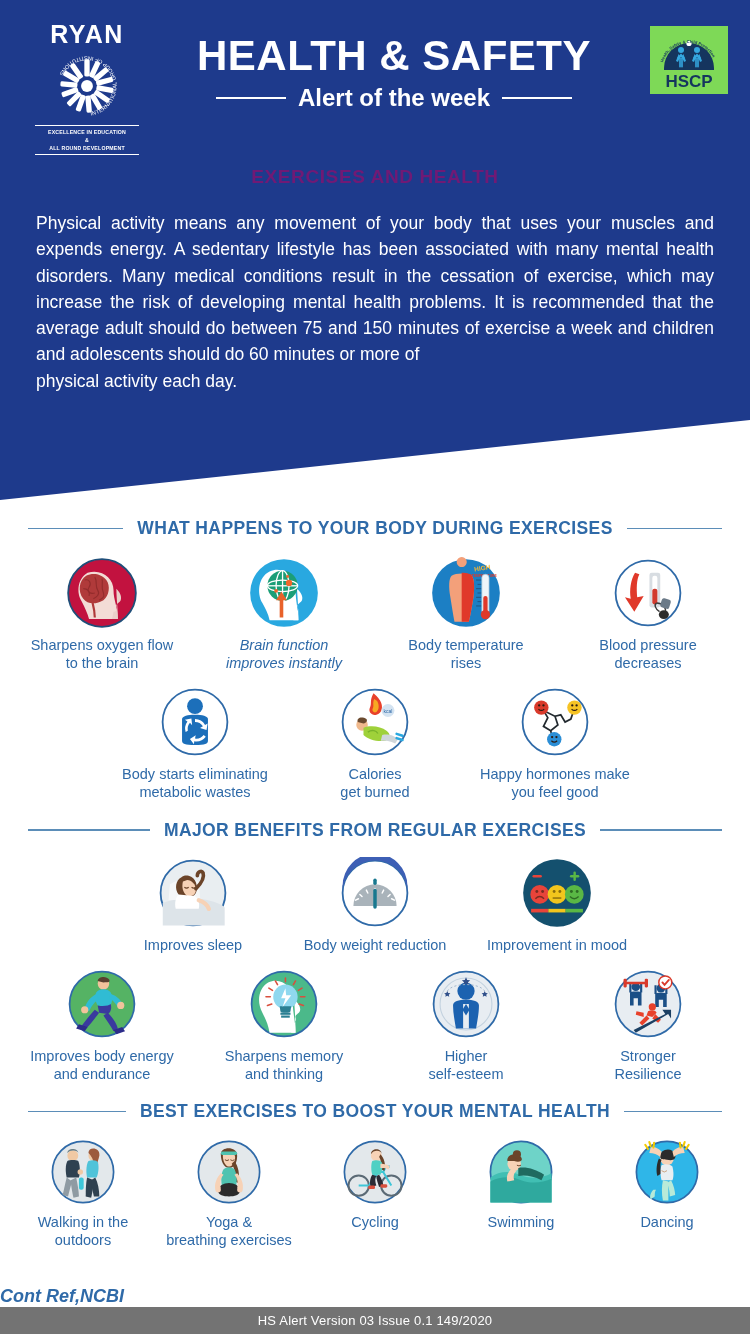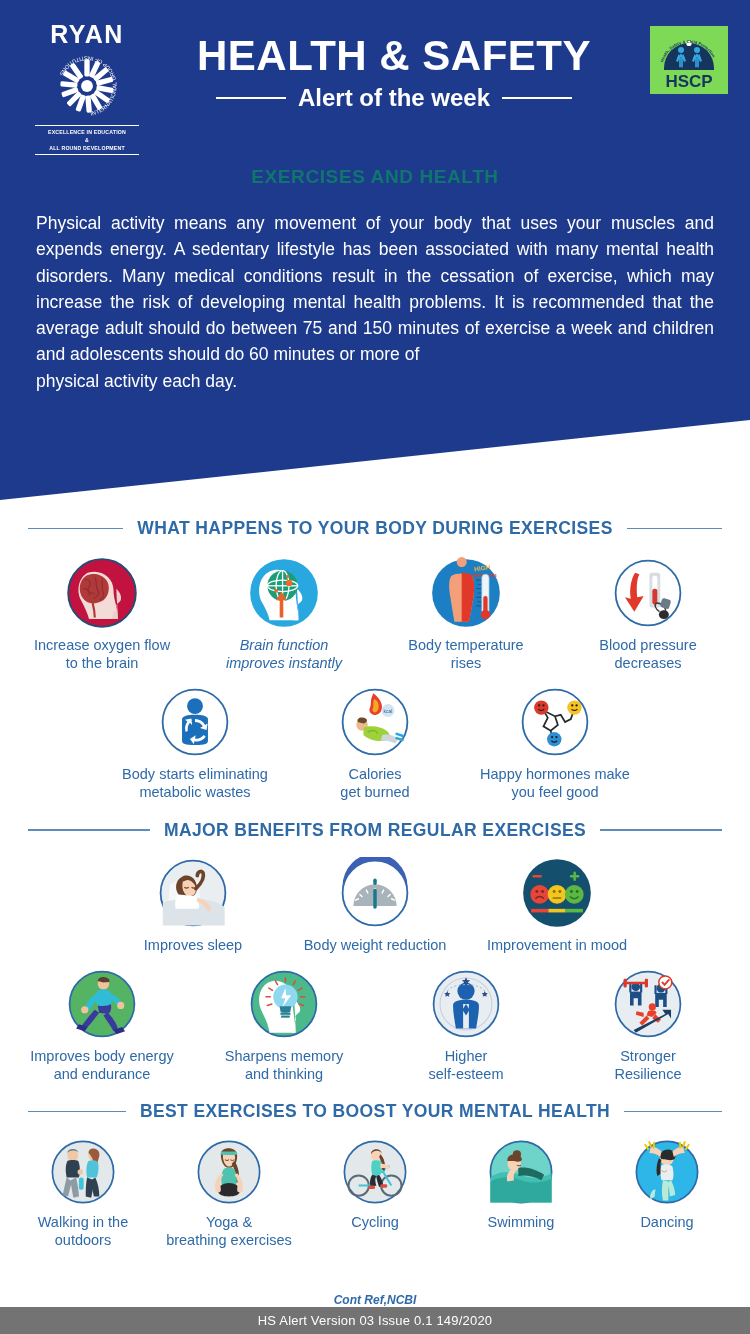--- a/index.html
+++ b/index.html
@@ -62,21 +62,21 @@
   
   .hscp { width:92px; flex:0 0 92px; display:flex; justify-content:flex-end; padding-top:4px; }
   .hscp-box {
     width:78px; height:68px; background:#7ed957;
     display:flex; flex-direction:column; align-items:center; justify-content:flex-start;
     padding-top:2px;
   }
 
   
   .section-heading {
-    text-align:center; color:#0f766e; font-size:19px; font-weight:bold;
+    text-align:center; color:#701a75; font-size:19px; font-weight:bold;
     letter-spacing:0.6px; margin-top:26px;
   }
   .intro {
     color:#ffffff; font-size:17.5px; line-height:1.5;
     text-align:justify; margin:22px 36px 0 36px;
   }
   .intro .last { text-align:left; }
 
   
   .band-title {
@@ -95,22 +95,22 @@
     display:flex; flex-direction:column; align-items:center;
   }
   .cell .cap {
     color:#2f6aa8; font-size:14.5px; line-height:1.25; font-weight:500;
     margin-top:7px; white-space:pre-line;
   }
   .ic { display:block; }
 
   
   .ref {
-    text-align:center; font-style:italic; font-weight:bold;
-    color:#2f6aa8; font-size:12px;
+    font-style:italic; font-weight:bold;
+    color:#2f6aa8; font-size:18px;
   }
   .verbar {
     background:#737373; color:#ffffff; text-align:center;
     font-size:13px; padding:6px 0; letter-spacing:0.2px;
   }
 </style>
 </head>
 <body>
 
 <div class="header">
@@ -247,21 +247,21 @@
         <path d="M70,44 C74,48 78,54 76,60 C74,64 70,64 70,68 C72,72 70,76 66,76 L64,86 L72,86 C72,70 70,58 70,44 Z" fill="#ead0c9"></path>
         <path d="M28,26 C18,32 16,48 24,58 C30,66 42,66 52,60 C60,54 62,40 56,32 C48,22 36,22 28,26 Z" fill="#b03a3a"></path>
         <g stroke="#8e2a2a" stroke-width="1.6" fill="none" opacity="0.85">
           <path d="M26,32 C32,30 36,36 32,42 C28,48 34,52 40,50"></path>
           <path d="M40,28 C44,34 40,40 44,46 C48,52 42,56 38,58"></path>
           <path d="M50,30 C52,38 48,42 52,50 C54,56 50,58 46,60"></path>
           <path d="M24,44 C30,44 34,48 32,54"></path>
         </g>
         <path d="M36,60 C38,68 40,74 40,84" stroke="#b03a3a" stroke-width="3" fill="none"></path>
       </svg>
-      <div class="cap">Increase oxygen flow
+      <div class="cap">Sharpens oxygen flow
 to the brain</div>
     </div>
 
     <div class="cell" style="width:182px;font-style:italic;">
       <svg class="ic" width="72" height="72" viewBox="0 0 100 100">
         <circle cx="50" cy="50" r="47" fill="#29a8e0"></circle>
         <path d="M30,20 C14,28 12,50 20,64 C24,72 28,78 30,88 L70,88 C70,72 66,62 66,44 C66,26 48,12 30,20 Z" fill="#ffffff"></path>
         <path d="M68,44 C73,48 77,55 75,60 C73,64 69,64 69,68 C71,73 68,77 64,77 L63,88 L70,88 C70,72 69,58 68,44 Z" fill="#ffffff"></path>
         <circle cx="48" cy="40" r="21" fill="#1b9e77"></circle>
         <g stroke="#ffffff" stroke-width="1.8" fill="none">

